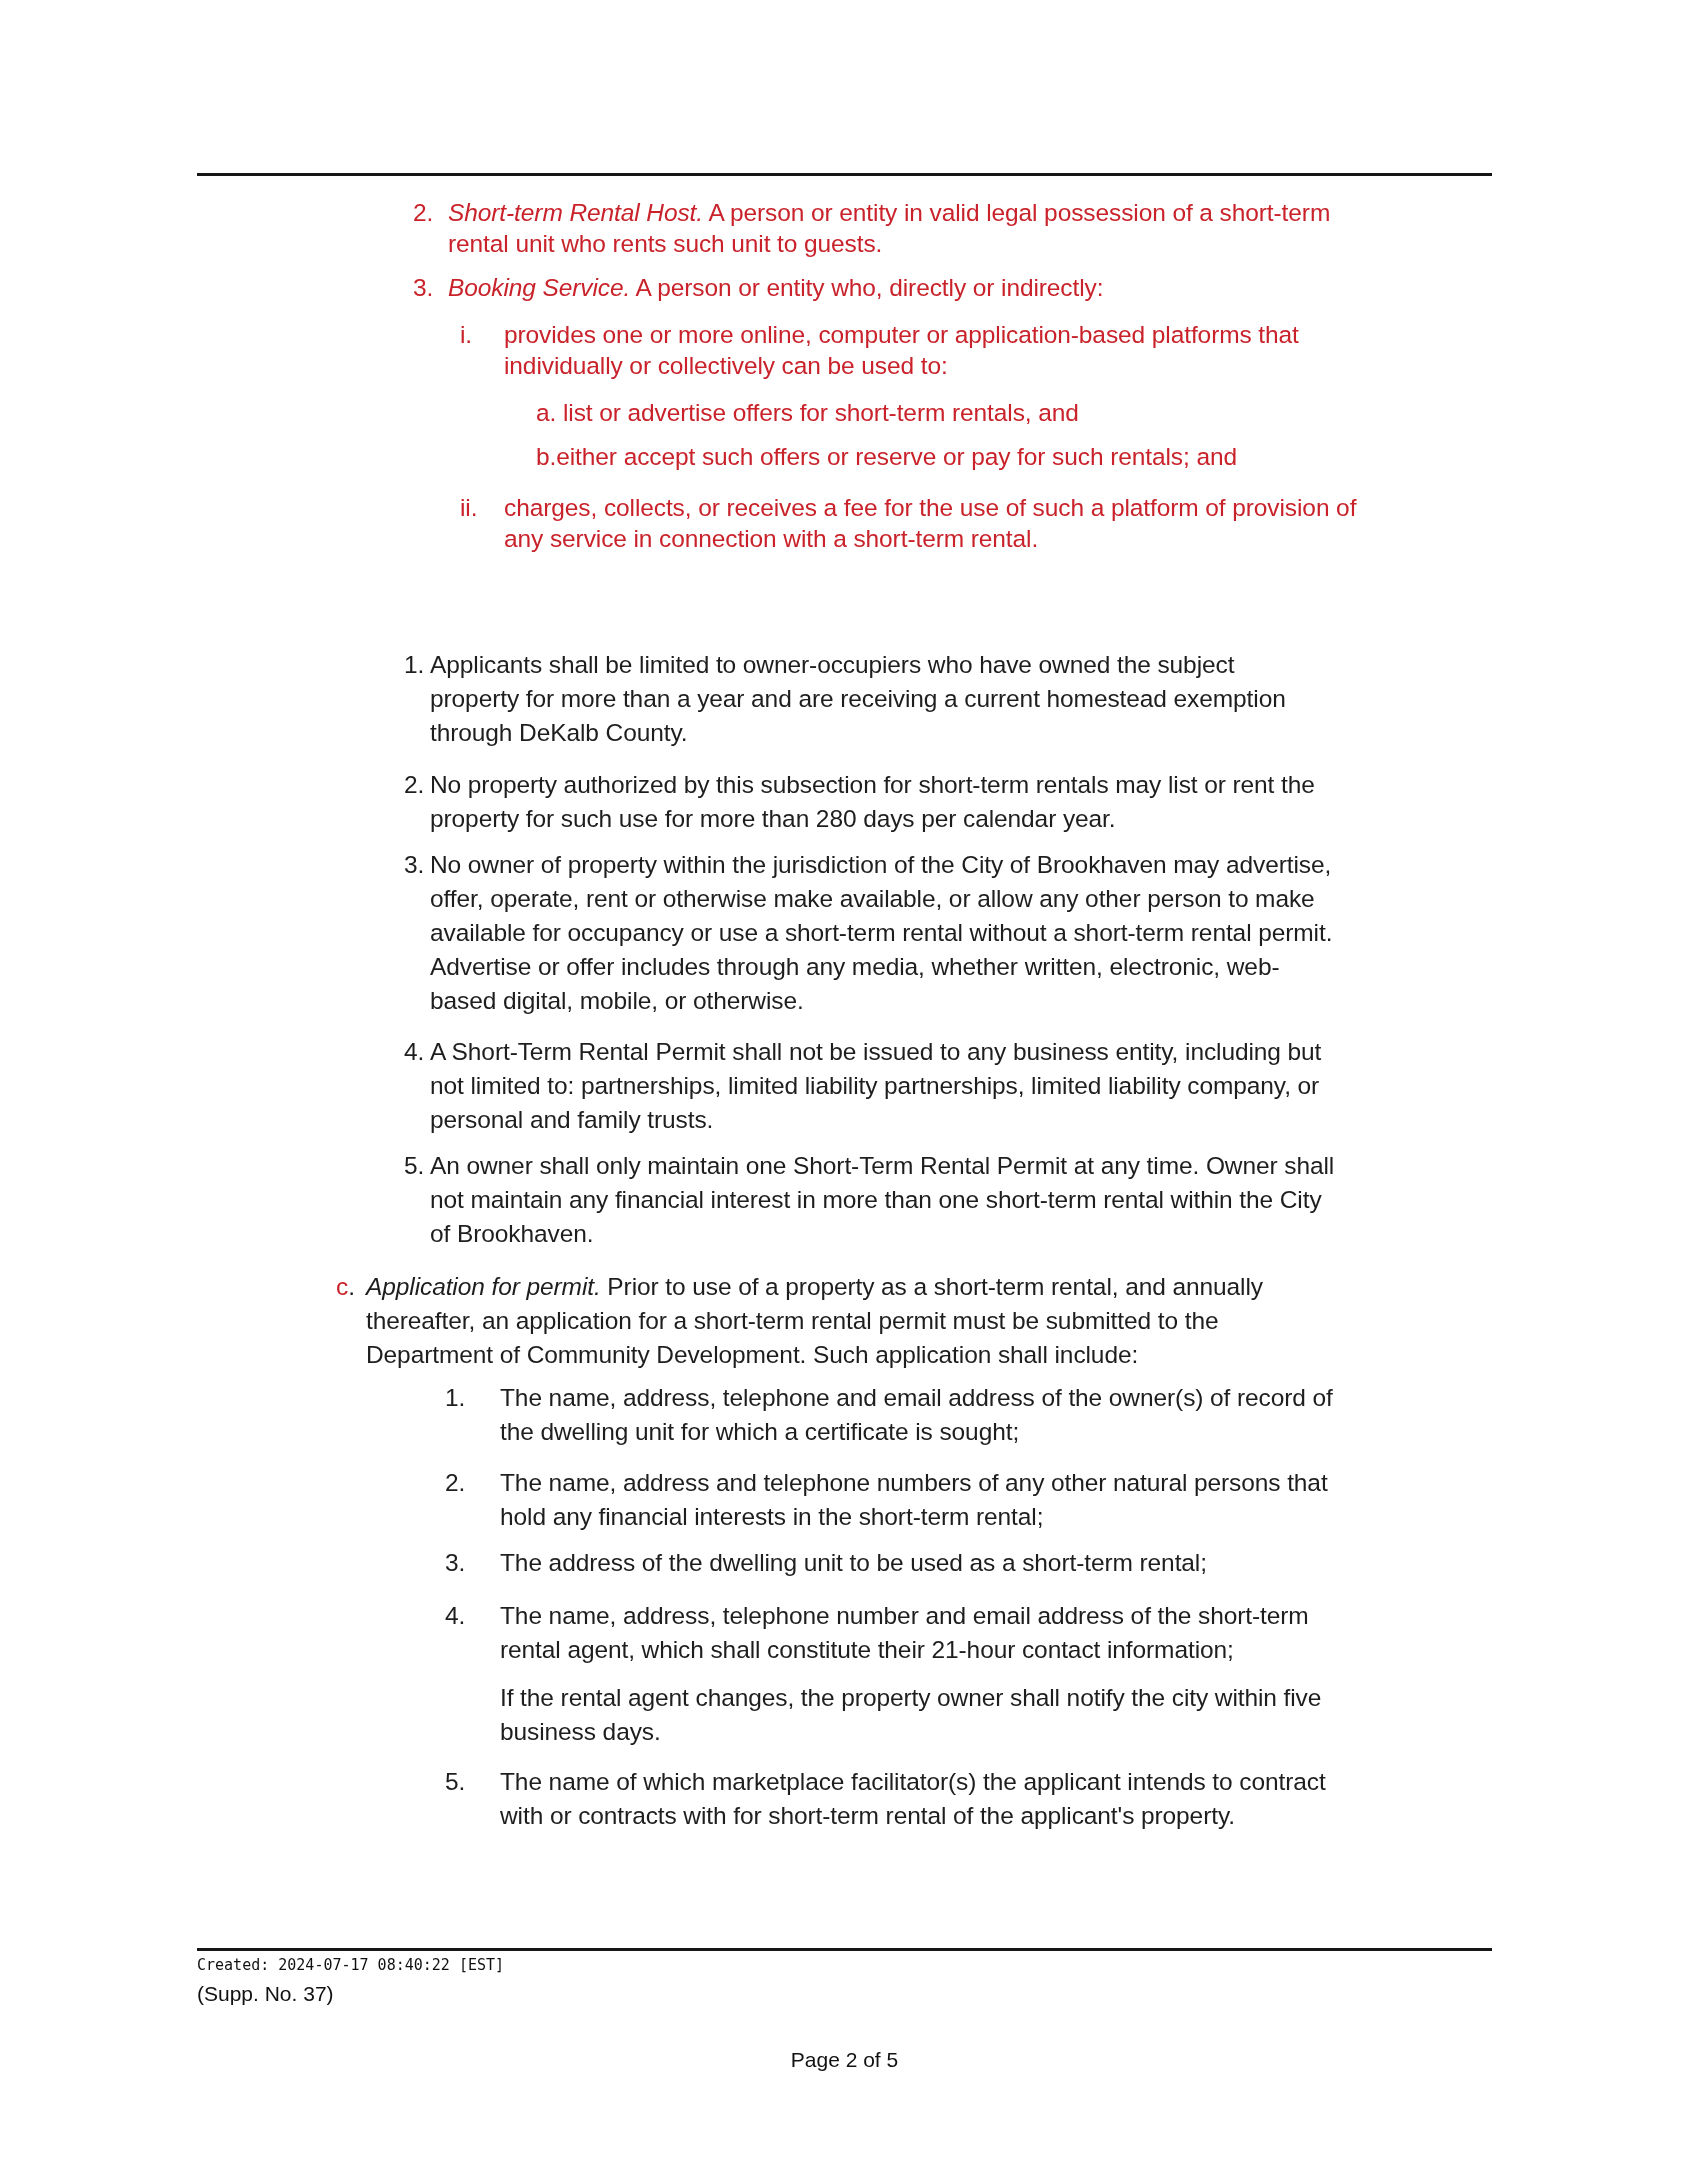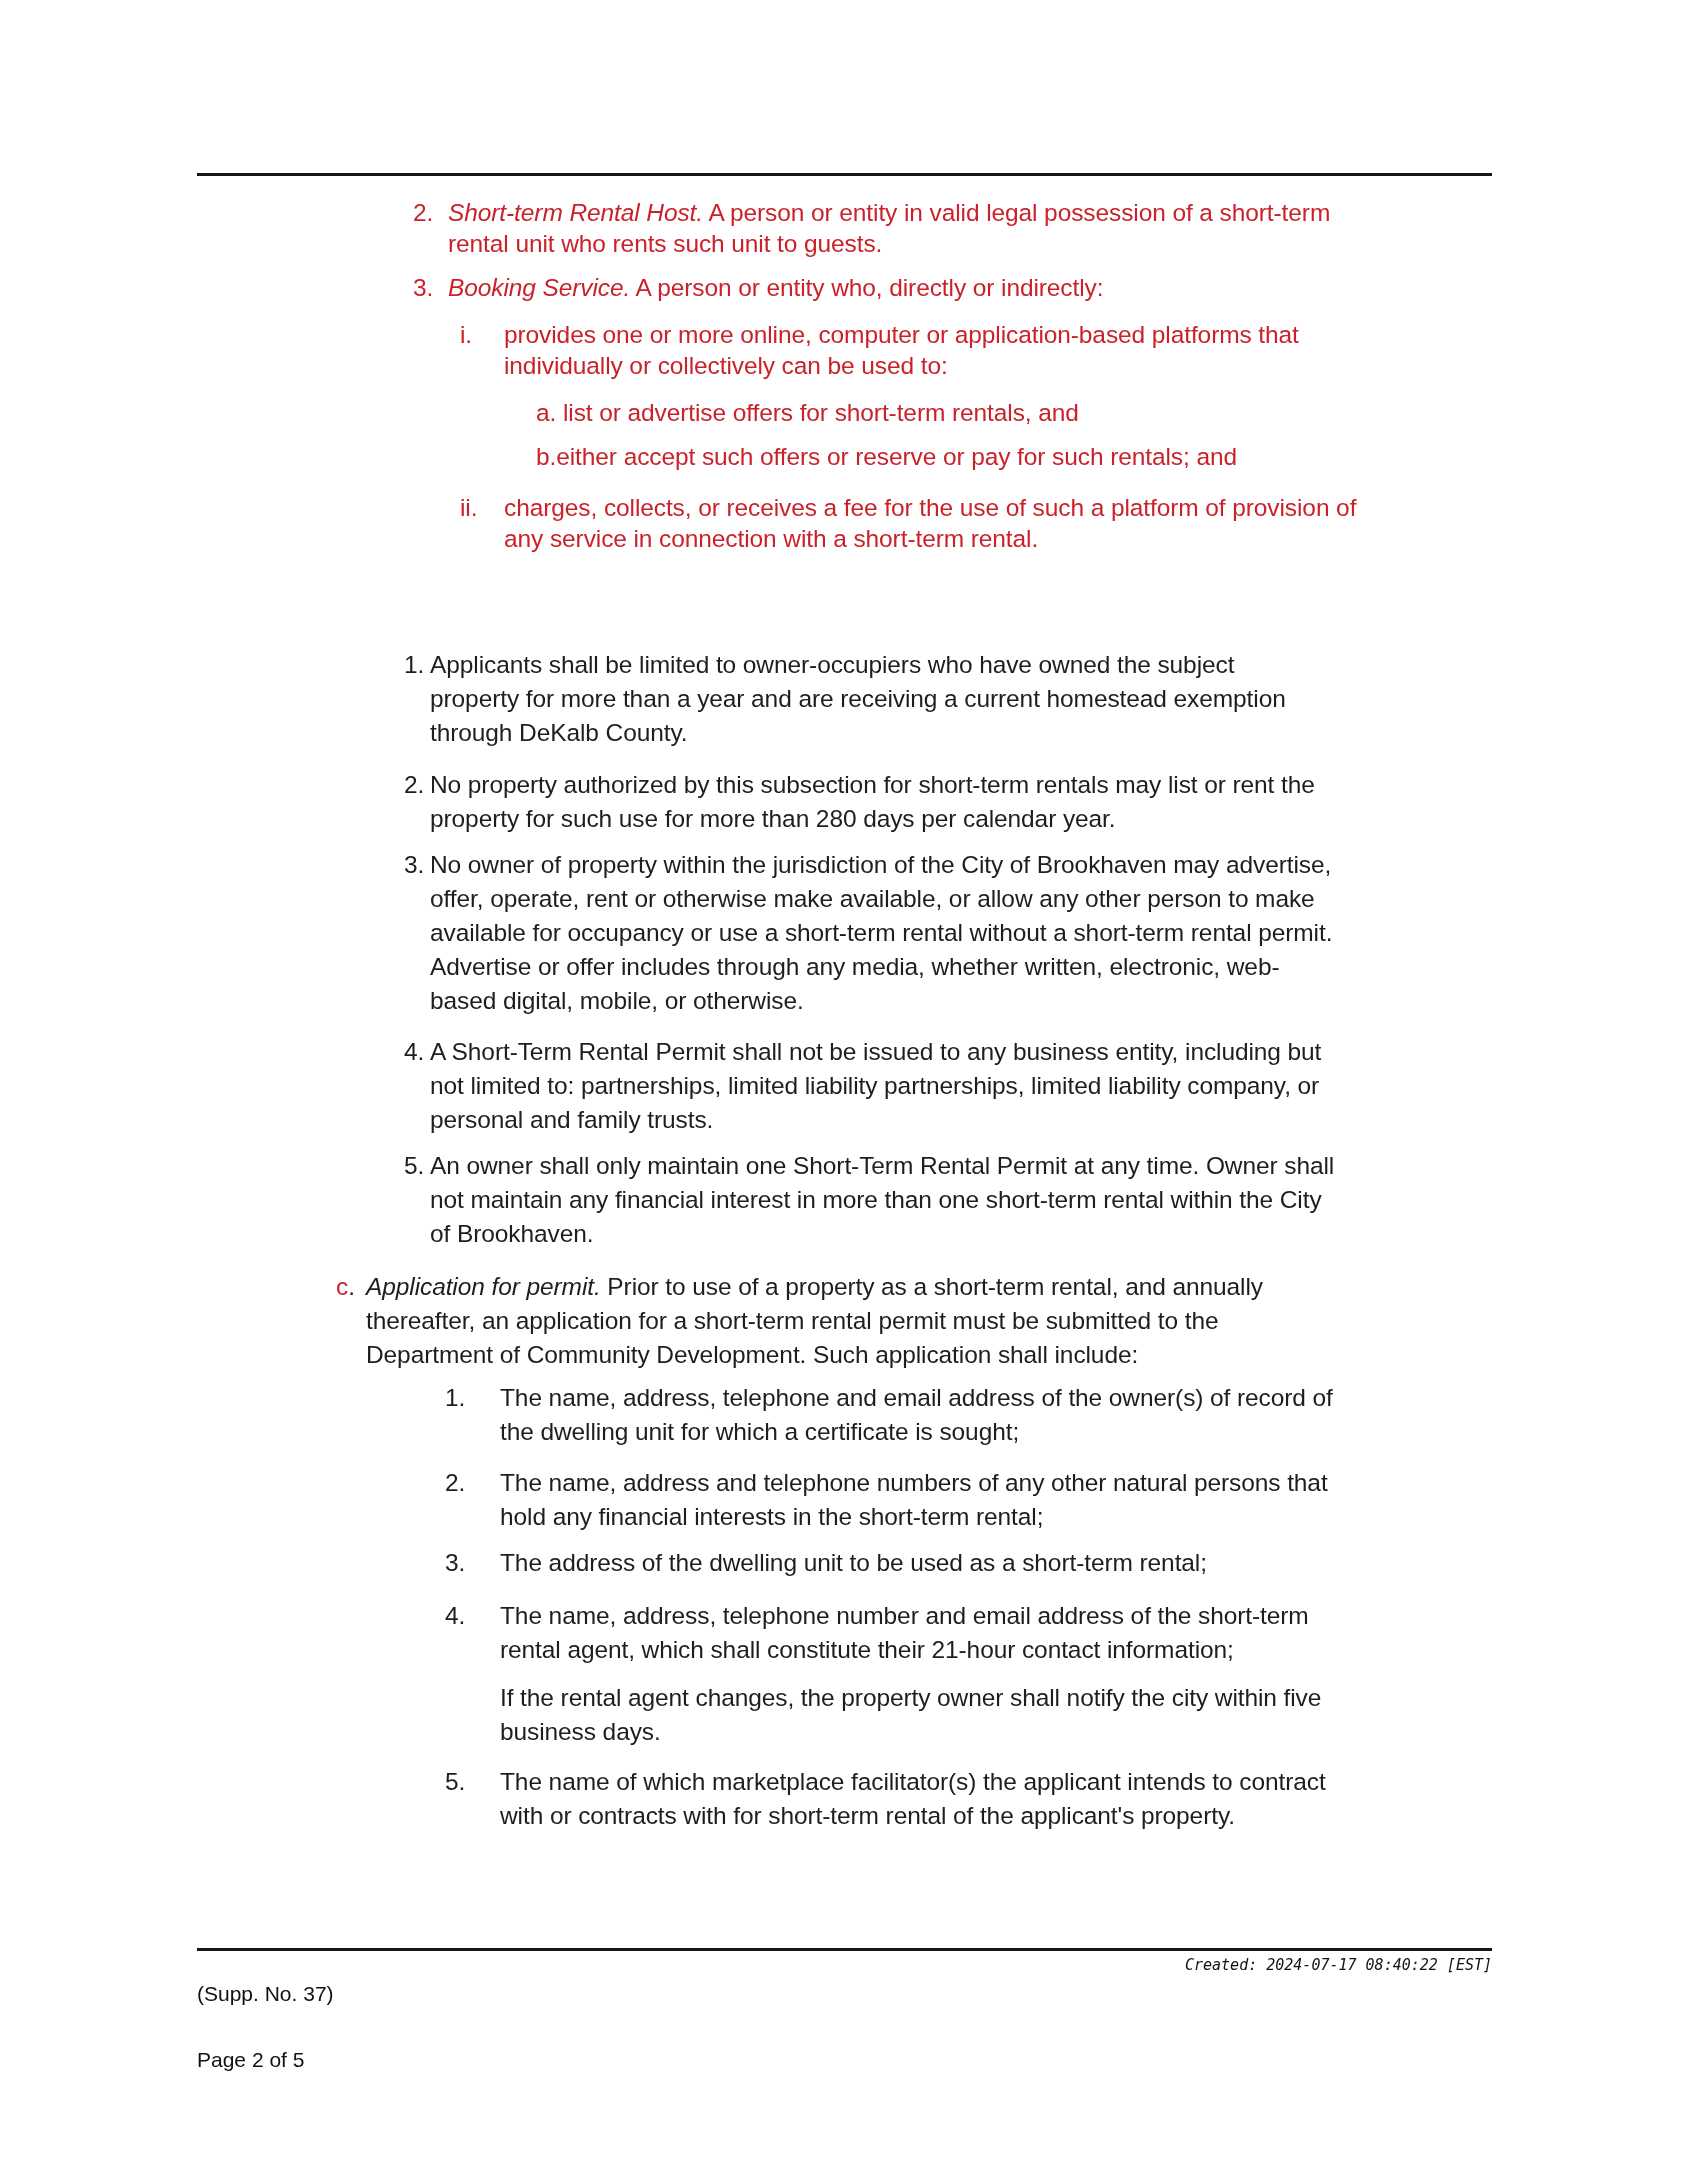--- a/index.html
+++ b/index.html
@@ -34,33 +34,32 @@
   .hang-roman  .marker { width: 44px; }
   .alpha-line  { padding-left: 339px; }
   .hang-sec    { padding-left: 169px; text-indent: -30px; }
   .hang-sec    .marker { width: 30px; }
   .hang-bnum   { padding-left: 233px; text-indent: -26px; }
   .hang-bnum   .marker { width: 26px; }
   .hang-cnum   { padding-left: 303px; text-indent: -55px; }
   .hang-cnum   .marker { width: 55px; }
   .note-para   { padding-left: 303px; }
   .footer-created {
-    position: absolute; left: 0; width: 1295px; text-align: right;
+    position: absolute; left: 0; width: 1295px; text-align: left;
     font-family: "DejaVu Sans Mono", "Liberation Mono", monospace;
     font-size: 15px; line-height: 20px; color: #111;
     white-space: pre;
-    font-style: italic;
   }
   .footer-supp {
     position: absolute; left: 0;
     font-size: 21px; line-height: 25px; color: #111;
     white-space: pre;
   }
   .footer-page {
-    position: absolute; left: 0; width: 1295px; 
+    position: absolute; left: 0; width: 1295px; text-align: center;
     font-size: 21px; line-height: 25px; color: #111;
     white-space: pre;
   }
 </style>
 </head>
 <body>
 
 <div class="content">
 
   <div class="rule" style="top:173px"></div>

